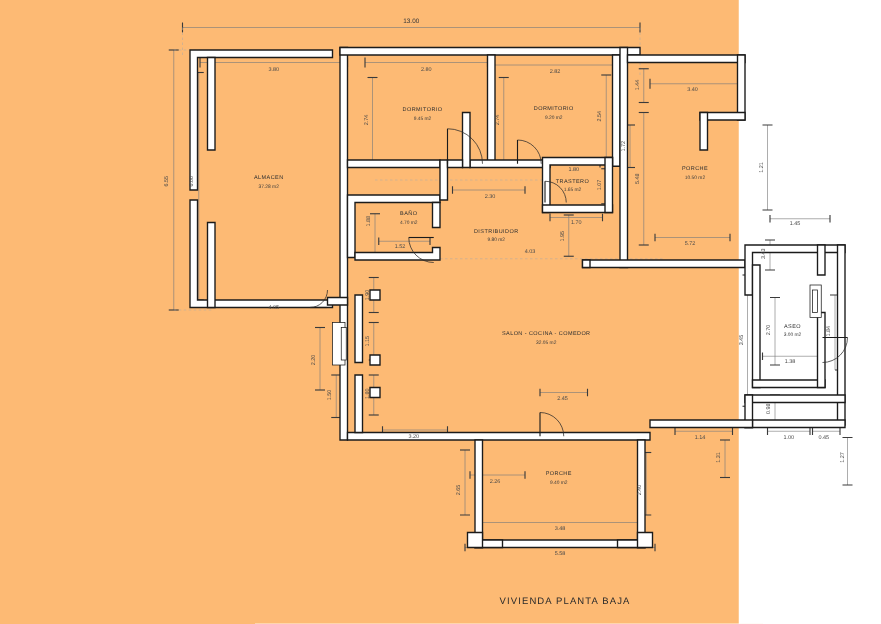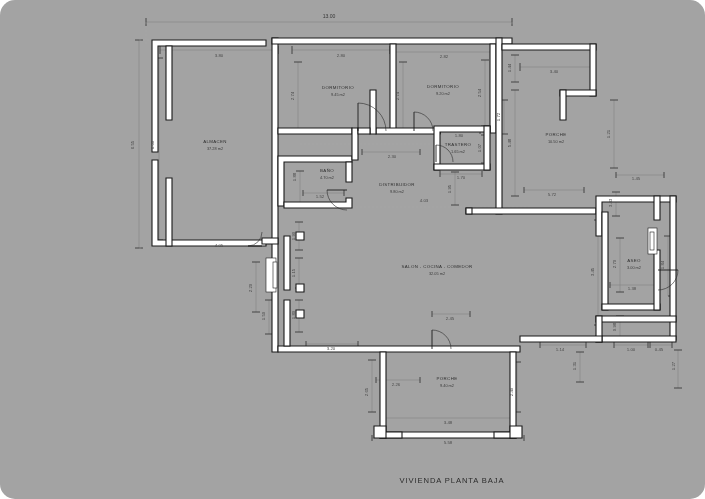--- a/index.html
+++ b/index.html
@@ -8,24 +8,23 @@
     background: #ffffff;
   }
   body {
     width: 705px;
     height: 499px;
     font-family: "Liberation Sans", sans-serif;
     overflow: hidden;
   }
   #plan-root {
     position: relative;
-    width: 705px;
+    width: 591px;
     height: 499px;
-    background: #a3a3a3;
-    border-radius: 15px;
+    background: #fdba74;
   }
   svg#floorplan {
     display: block;
     width: 705px;
     height: 499px;
   }
   .wall-fill {
     fill: #ffffff;
     stroke: #1b1b1b;
     stroke-width: 1.1;

